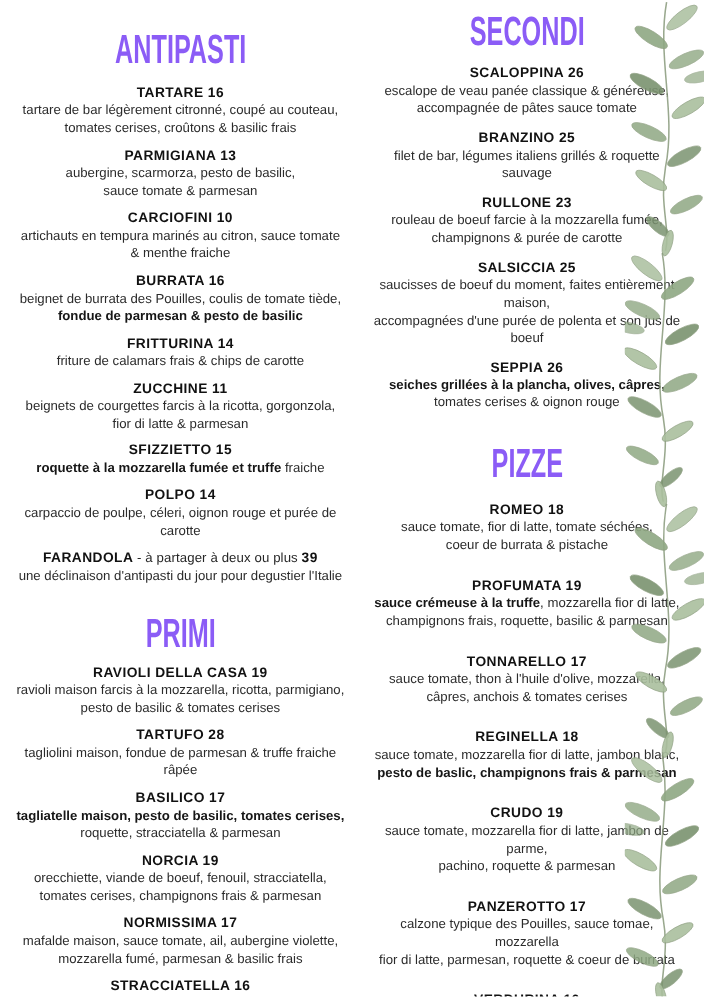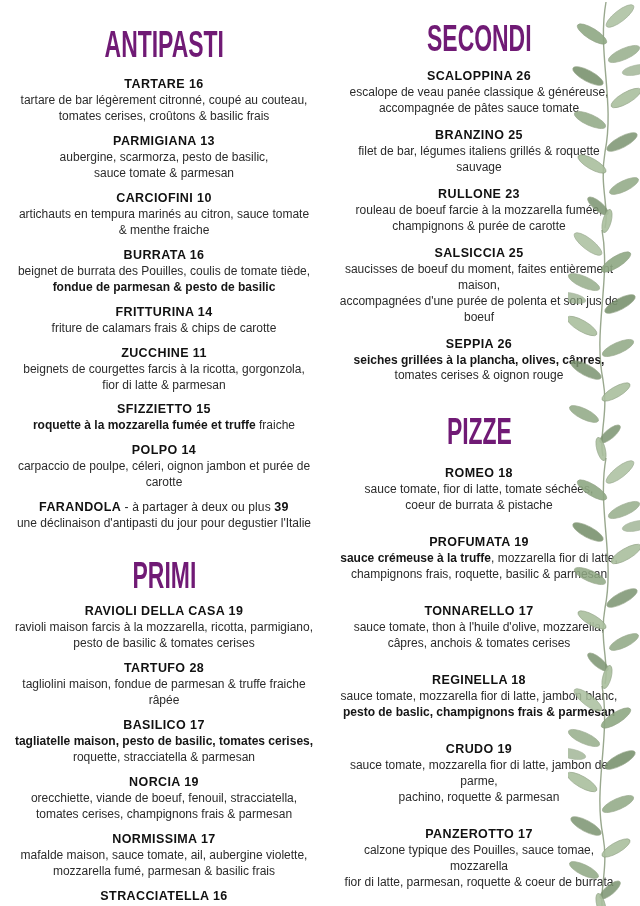--- a/index.html
+++ b/index.html
@@ -30,34 +30,34 @@
     padding: 0 4px 0 8px;
   }
   .col-right {
     width: 286px;
     margin-left: 12px;
     padding: 0;
   }
   h2.heading {
     margin: 0;
     line-height: 1;
-    color: #701a75;
+    color: #8b5cf6;
   }
   .heading .condensed {
     display: inline-block;
     transform: scaleX(0.62);
     transform-origin: 50% 50%;
     font-size: 37px;
     font-weight: 700;
     letter-spacing: 0px;
     white-space: nowrap;
   }
   .section-antipasti h2.heading { padding-top: 26px; padding-bottom: 14px; }
   .section-primi     h2.heading { padding-top: 16px; padding-bottom: 10px; }
-  .section-secondi   h2.heading { padding-top: 20px; padding-bottom: 12px; }
+  .section-secondi   h2.heading { padding-top: 10px; padding-bottom: 12px; }
   .section-pizze     h2.heading { padding-top: 18px; padding-bottom: 16px; }
   .section-note {
     font-style: italic;
     font-size: 11.5px;
     color: #3a3a3a;
     margin: 2px 0 16px 0;
   }
   .item { margin-bottom: 9px; }
   .section-secondi .item { margin-bottom: 11px; }
   .section-pizze .item { margin-bottom: 21px; }
@@ -126,21 +126,21 @@
             <div class="item-title"><span>ZUCCHINE</span> <span>11</span></div>
             <div class="item-desc"><span class="seg-r">beignets de courgettes farcis à la ricotta, gorgonzola,
 fior di latte &amp; parmesan</span></div>
           </div>
           <div class="item">
             <div class="item-title"><span>SFIZZIETTO</span> <span>15</span></div>
             <div class="item-desc"><span class="seg-b">roquette à la mozzarella fumée et truffe</span><span class="seg-r"> fraiche</span></div>
           </div>
           <div class="item">
             <div class="item-title"><span>POLPO</span> <span>14</span></div>
-            <div class="item-desc"><span class="seg-r">carpaccio de poulpe, céleri, oignon jambon et purée de carotte</span></div>
+            <div class="item-desc"><span class="seg-r">carpaccio de poulpe, céleri, oignon rouge et purée de carotte</span></div>
           </div>
           <div class="item">
             <div class="item-title"><span>FARANDOLA</span><span class="title-note"> - à partager à deux ou plus </span><span>39</span></div>
             <div class="item-desc"><span class="seg-r">une déclinaison d'antipasti du jour pour degustier l'Italie</span></div>
           </div>
         </section>
         <section class="section section-primi">
           <h2 class="heading"><span class="condensed">PRIMI</span></h2>
           <div class="item">
             <div class="item-title"><span>RAVIOLI DELLA CASA</span> <span>19</span></div>

